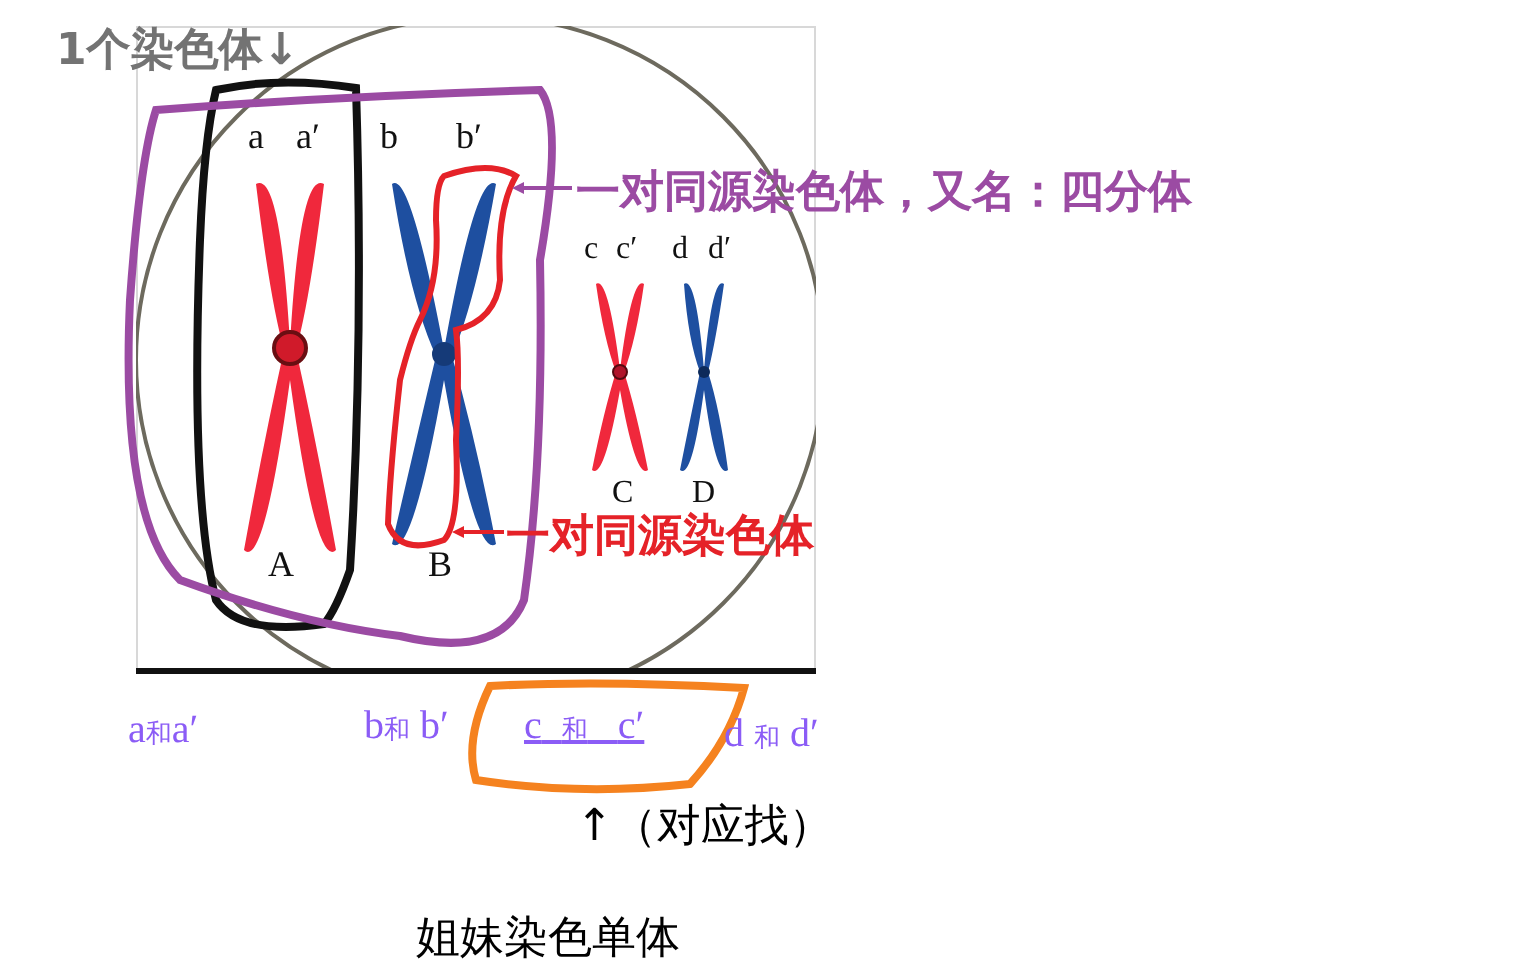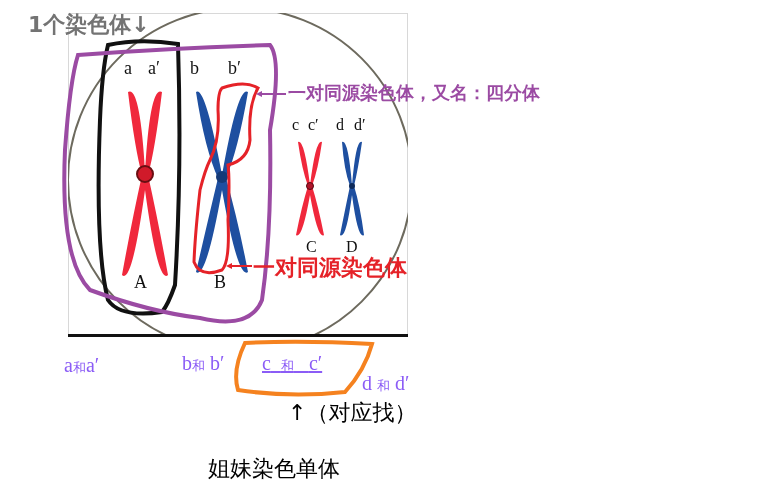--- a/index.html
+++ b/index.html
@@ -3,21 +3,21 @@
 <meta charset="utf-8">
 <style>
   html, body { margin:0; padding:0; background:#ffffff; }
   body { width:768px; height:480px; position:relative; overflow:hidden;
          font-family:"DejaVu Sans", sans-serif; }
   .abs { position:absolute; }
   .title { left:28px; top:10px; font-size:22px; font-weight:bold; color:#737373; white-space:nowrap; }
   .frame { left:68px; top:13px; width:338px; height:322px; border-left:1px solid #d8d8d8; border-top:1px solid #d8d8d8; border-right:1px solid #d8d8d8; }
   .baseline { left:68px; top:334px; width:340px; height:3px; background:#111; }
   .lbl-serif { font-family:"Liberation Serif", "DejaVu Serif", serif; font-size:18px; color:#111; }
-  .anno-purple { color:#9b4ba3; font-size:18px; font-weight:bold; white-space:nowrap; }
+  .anno-purple { color:#9b4ba3; font-size:22px; font-weight:bold; white-space:nowrap; }
   .anno-red { color:#e52228; font-size:22px; font-weight:bold; white-space:nowrap; }
   .anno-orange { color:#000000; font-size:22px; font-weight:normal; white-space:nowrap; }
   .pair { font-family:"Liberation Serif", serif; font-size:20px; color:#8b5cf6; white-space:nowrap; }
   .pair .he { font-family:"DejaVu Sans", sans-serif; font-size:13px; }
   svg { position:absolute; left:0; top:0; }
 </style>
 </head>
 <body>
 
 <div class="abs frame"></div>
@@ -89,18 +89,18 @@
 
 <div class="abs pair" style="left:64px;top:354px;">
   <span>a</span><span class="he">和</span><span>a′</span>
 </div>
 <div class="abs pair" style="left:182px;top:352px;">
   <span>b</span><span class="he">和</span>&nbsp;<span>b′</span>
 </div>
 <div class="abs pair" style="left:262px;top:352px;text-decoration:underline;">
   <span>c</span>&nbsp;&nbsp;<span class="he">和</span>&nbsp;&nbsp;&nbsp;<span>c′</span>
 </div>
-<div class="abs pair" style="left:362px;top:372px;">
+<div class="abs pair" style="left:362px;top:356px;">
   <span>d</span>&nbsp;<span class="he">和</span>&nbsp;<span>d′</span>
 </div>
 
 <div class="abs anno-orange" style="left:288px;top:398px;">↑（对应找）</div>
 <div class="abs anno-orange" style="left:208px;top:444px;margin-top:10px;">姐妹染色单体</div>
 
 </body></html>

